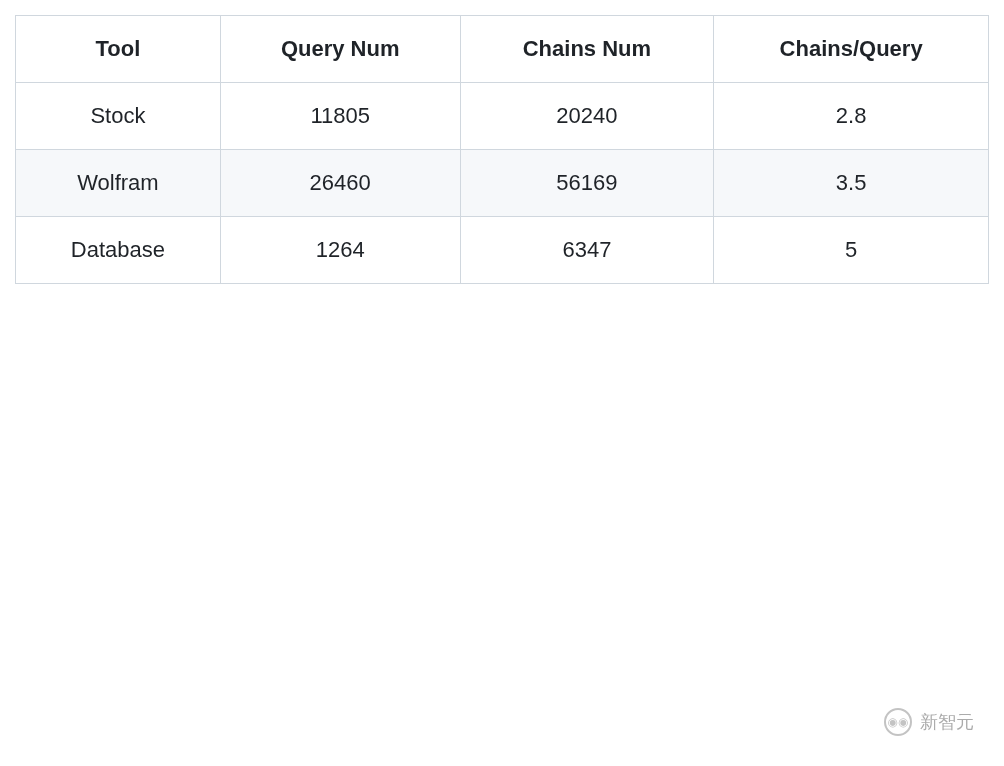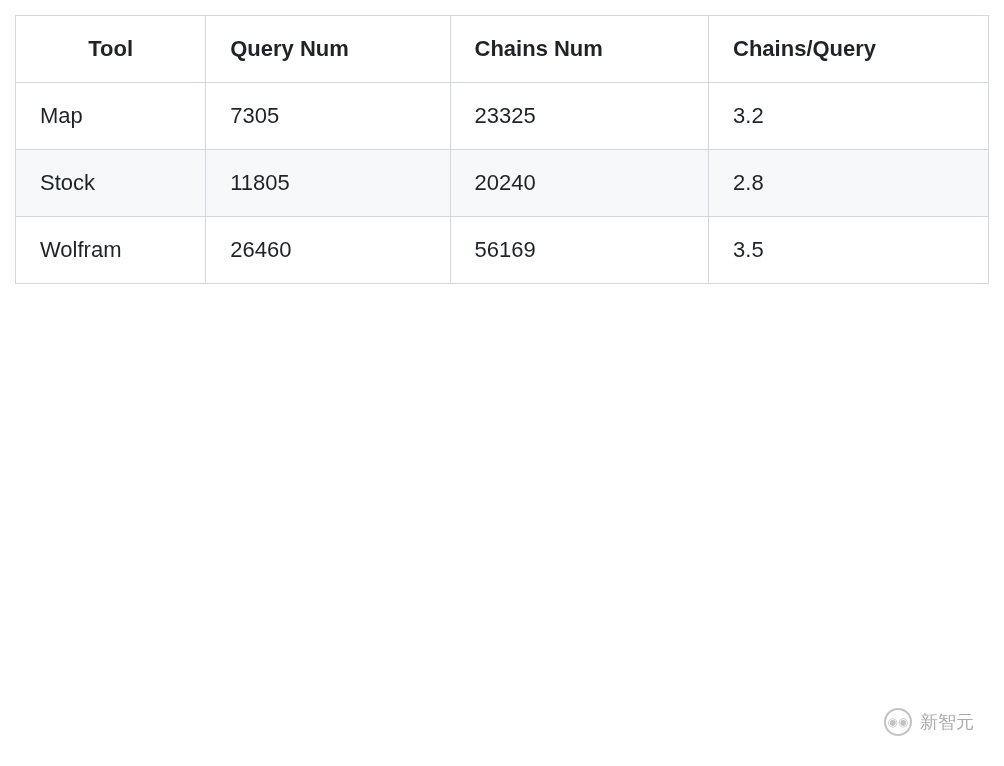--- a/index.html
+++ b/index.html
@@ -16,21 +16,21 @@
       position: relative;
     }
     table {
       border-collapse: collapse;
       width: 100%;
       border: 1px solid #d0d7de;
     }
     th, td {
       border: 1px solid #d0d7de;
       padding: 20px 24px;
-      text-align: left;
+      text-align: center;
       font-size: 22px;
       color: #1f2328;
     }
     th {
       font-weight: 700;
       background: #ffffff;
     }
     th:first-child {
       text-align: center;
     }
@@ -74,36 +74,36 @@
   <thead>
     <tr>
       <th>Tool</th>
       <th>Query Num</th>
       <th>Chains Num</th>
       <th>Chains/Query</th>
     </tr>
   </thead>
   <tbody>
     <tr>
-      <td>Map</td>
-      <td>7305</td>
-      <td>23325</td>
-      <td>3.2</td>
-    </tr>
-    <tr>
       <td>Stock</td>
       <td>11805</td>
       <td>20240</td>
       <td>2.8</td>
     </tr>
     <tr>
       <td>Wolfram</td>
       <td>26460</td>
       <td>56169</td>
       <td>3.5</td>
+    </tr>
+    <tr>
+      <td>Database</td>
+      <td>1264</td>
+      <td>6347</td>
+      <td>5</td>
     </tr>
   </tbody>
 </table>
 
 <div class="watermark">
   <span class="watermark-icon">
     <span class="watermark-icon-inner">◉◉</span>
   </span>
   <span>新智元</span>
 </div>

